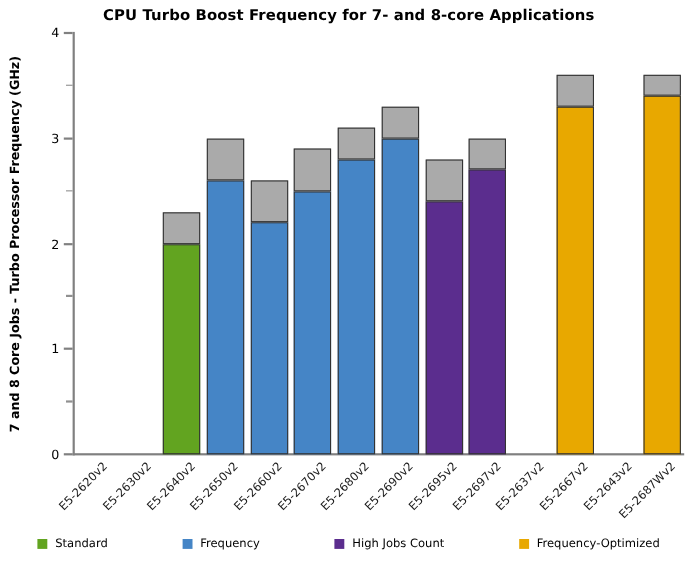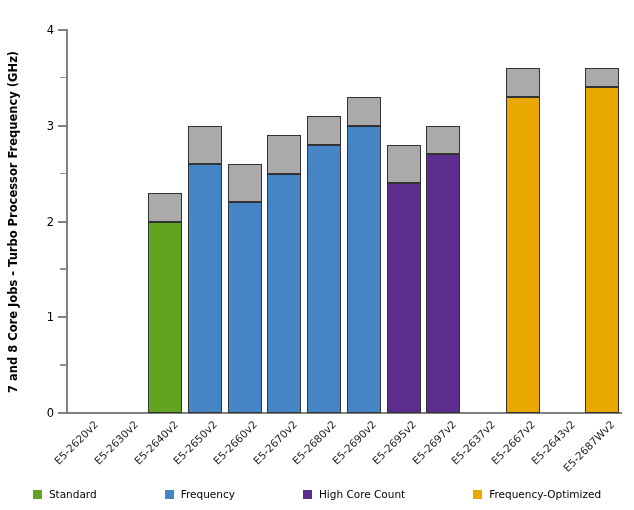--- a/index.html
+++ b/index.html
@@ -146,20 +146,21 @@
     font-size: 10.5px;
     color: #000000;
     white-space: nowrap;
   }
 </style>
 </head>
 <body>
 
 <div id="chart-root">
 
+  <div class="chart-title">CPU Turbo Boost Frequency for 7- and 8-core Applications</div>
 
   <div class="ylabel">7 and 8 Core Jobs - Turbo Processor Frequency (GHz)</div>
 
   <div class="axis-line-y"></div>
   <div class="axis-line-x"></div>
 
   <div id="y-ticks">
       <div class="tick-major" style="top: 412px;"></div>
       <div class="ytick-label" style="top: 413px;">0</div>
       <div class="tick-major" style="top: 316.25px;"></div>
@@ -268,21 +269,21 @@
       <div class="legend-item">
         <div class="legend-swatch" style="background: rgb(98, 164, 32);"></div>
         <div class="legend-text">Standard</div>
       </div>
       <div class="legend-item">
         <div class="legend-swatch" style="background: rgb(69, 133, 198);"></div>
         <div class="legend-text">Frequency</div>
       </div>
       <div class="legend-item">
         <div class="legend-swatch" style="background: rgb(91, 45, 142);"></div>
-        <div class="legend-text">High Core Count</div>
+        <div class="legend-text">High Jobs Count</div>
       </div>
       <div class="legend-item">
         <div class="legend-swatch" style="background: rgb(232, 168, 0);"></div>
         <div class="legend-text">Frequency-Optimized</div>
       </div>
     </div>
 
 </div>
 
 </body></html>

